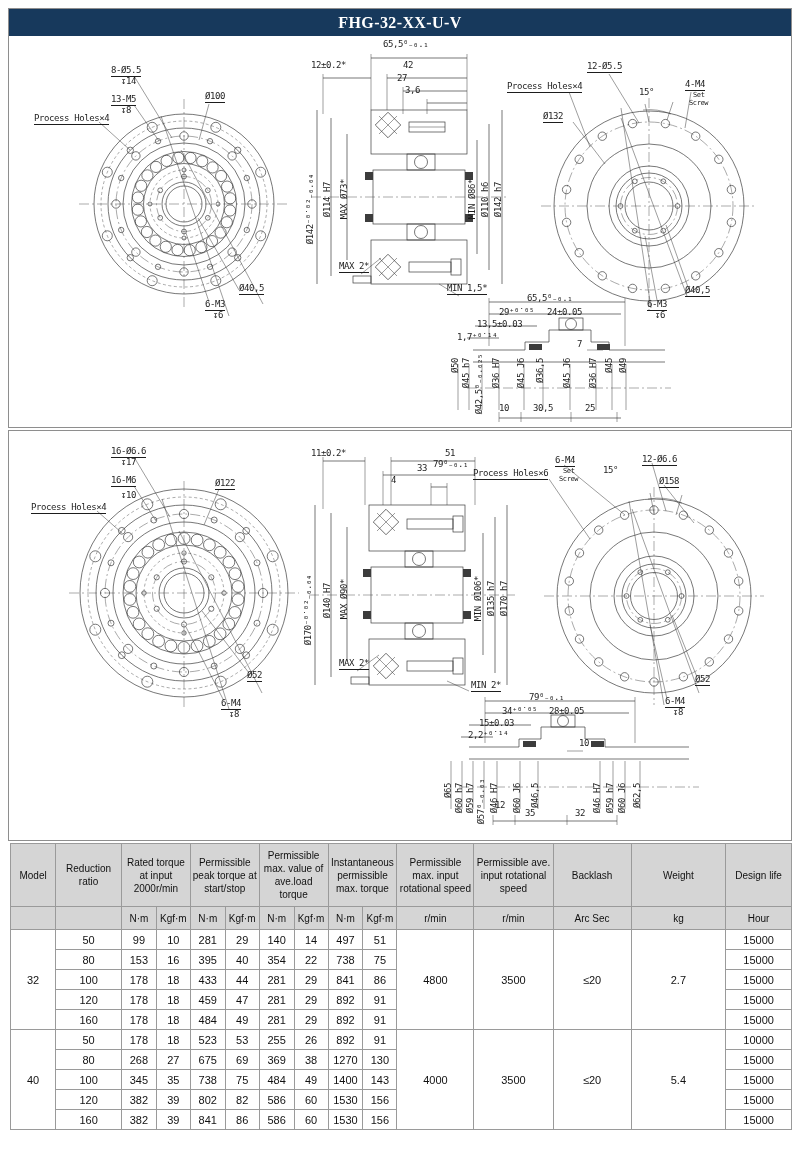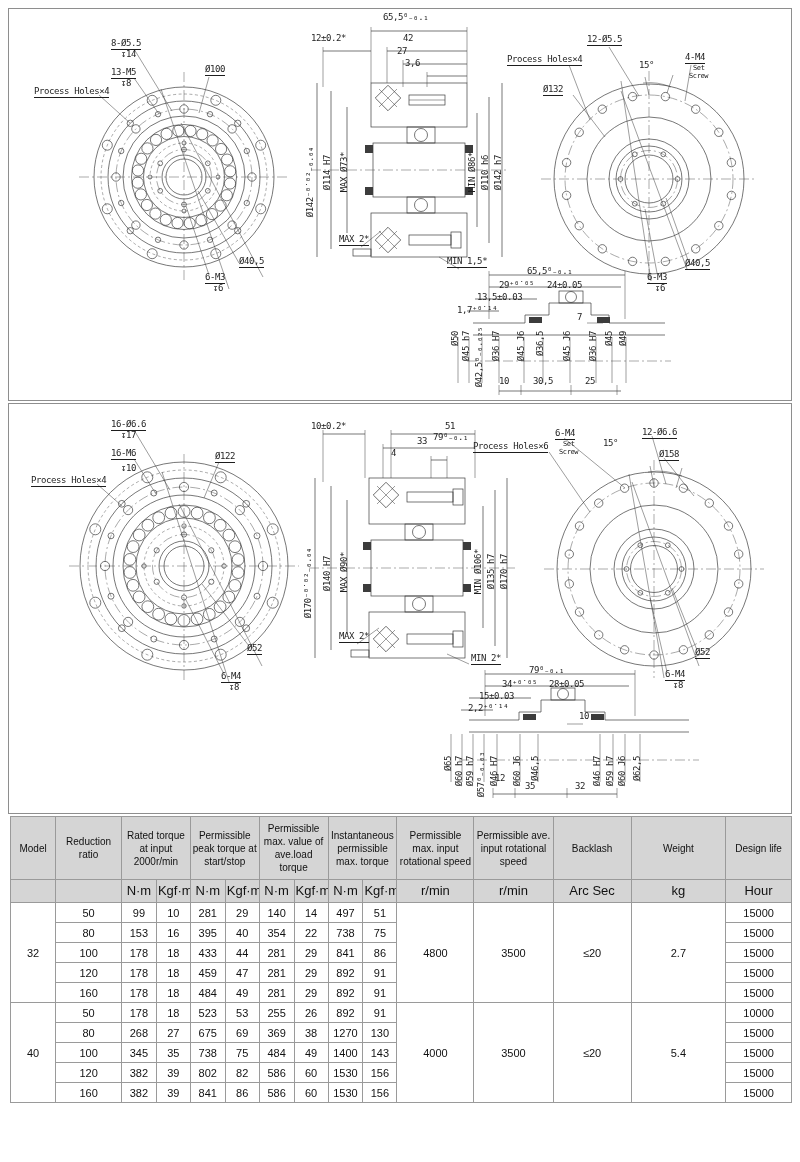--- a/index.html
+++ b/index.html
@@ -18,29 +18,32 @@
   svg.draw{position:absolute;overflow:visible}
   svg.draw *{stroke:#3c3c3c;stroke-width:.7;fill:none}
   svg.draw .cl{stroke-dasharray:10 3 2 3;stroke-width:.5;stroke:#555}
   svg.draw .dash{stroke-dasharray:3 2.5;stroke-width:.5;stroke:#555}
   svg.draw .thin{stroke-width:.5}
   svg.draw .fill{fill:#3c3c3c;stroke:none}
   table.spec{border-collapse:collapse;table-layout:fixed;width:782px;margin:2px 0 0 2px;border:1px solid #6b6b6b}
   .spec th,.spec td{border:1px solid #9a9a9a;text-align:center;vertical-align:middle;padding:0;overflow:hidden}
   .spec thead th{background:#d5d5d5;font-weight:normal;font-size:10px;line-height:1.3;padding:1px 1px}
   .spec thead tr.main th{height:60px}
-  .spec thead tr.units th{height:20px;font-size:13px}
+  .spec thead tr.units th{height:20px;font-size:10px}
   .spec tbody td{height:19px;font-size:11px;background:#fff}
 </style>
 </head>
 <body>
 
 <div class="page">
 
 <section class="panel">
+  <div class="pheader">
+    <span>FHG-32-XX-U-V</span>
+  </div>
   <div class="canvas" id="c32">
 
     <svg class="draw" style="left:20px;top:18px" width="300" height="300">
       <circle cx="155" cy="150" r="90"></circle>
           <circle cx="155" cy="150" r="83" class="dash"></circle>
       <circle cx="155" cy="150" r="76"></circle>
           <circle cx="155" cy="150" r="68" class="cl"></circle>
       <circle cx="155" cy="150" r="61"></circle>
           <circle cx="155" cy="150" r="52.5"></circle>
       <circle cx="155" cy="150" r="40.5"></circle>
@@ -522,21 +525,21 @@
     <span class="lb ul" style="left:102px;top:16px">16-Ø6.6</span>
     <span class="lb" style="left:112px;top:27px">↧17</span>
     <span class="lb ul" style="left:102px;top:45px">16-M6</span>
     <span class="lb" style="left:112px;top:60px">↧10</span>
     <span class="lb ul" style="left:206px;top:48px">Ø122</span>
     <span class="lb ul" style="left:22px;top:72px">Process Holes×4</span>
     <span class="lb ul" style="left:238px;top:240px">Ø52</span>
     <span class="lb ul" style="left:212px;top:268px">6-M4</span>
     <span class="lb" style="left:220px;top:279px">↧8</span>
 
-    <span class="lb" style="left:302px;top:18px">10±0.2*</span>
+    <span class="lb" style="left:302px;top:18px">11±0.2*</span>
     <span class="lb" style="left:436px;top:18px">51</span>
     <span class="lb" style="left:424px;top:29px">79⁰₋₀.₁</span>
     <span class="lb" style="left:408px;top:33px">33</span>
     <span class="lb" style="left:382px;top:45px">4</span>
     <span class="lb vert" style="left:295px;top:144px">Ø170⁻⁰˙⁰²₋₀.₀₄</span>
     <span class="lb vert" style="left:314px;top:152px">Ø140 H7</span>
     <span class="lb vert" style="left:331px;top:148px">MAX Ø90*</span>
     <span class="lb vert" style="left:465px;top:145px">MIN Ø106*</span>
     <span class="lb vert" style="left:478px;top:150px">Ø135 h7</span>
     <span class="lb vert" style="left:491px;top:150px">Ø170 h7</span>

